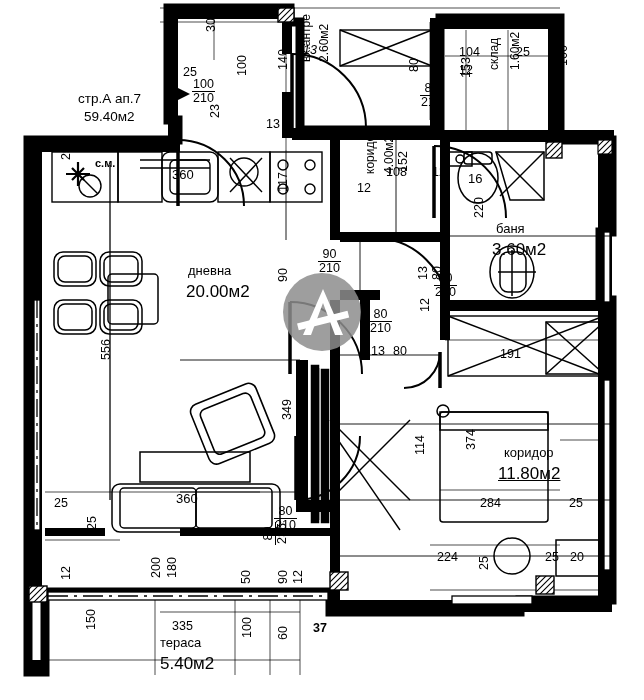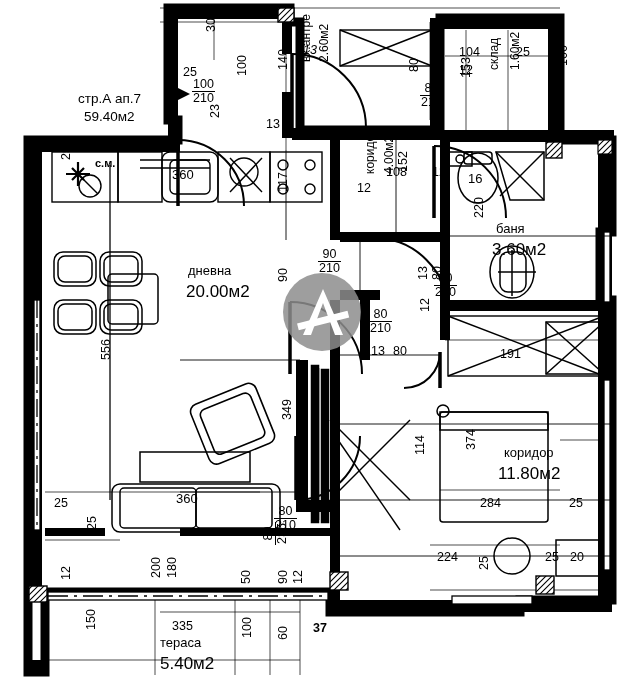--- a/index.html
+++ b/index.html
@@ -268,21 +268,21 @@
   </svg>
 
 
   <div class="lbl title-main" style="left:78px;top:92px;">стр.А ап.7</div>
   <div class="lbl title-sub" style="left:84px;top:110px;">59.40м2</div>
 
   <div class="lbl room-name" style="left:188px;top:264px;">дневна</div>
   <div class="lbl room-area" style="left:186px;top:283px;">20.00м2</div>
 
   <div class="lbl room-name" style="left:504px;top:446px;">коридор</div>
-  <div class="lbl room-area" style="left:498px;top:465px;">11.80м2</div>
+  <div class="lbl room-area" style="left:498px;top:465px;text-decoration:underline;">11.80м2</div>
 
   <div class="lbl room-name" style="left:496px;top:222px;">баня</div>
   <div class="lbl room-area" style="left:492px;top:241px;">3.60м2</div>
 
   <div class="lbl room-name" style="left:160px;top:636px;">тераса</div>
   <div class="lbl room-area" style="left:160px;top:655px;">5.40м2</div>
 
   <div class="lbl room-name" style="left:300px;top:62px;transform-origin:0 0;transform:rotate(-90deg);font-size:12px;">вх.антре</div>
   <div class="lbl room-area" style="left:318px;top:62px;transform-origin:0 0;transform:rotate(-90deg);font-size:12px;">2.60м2</div>
 

